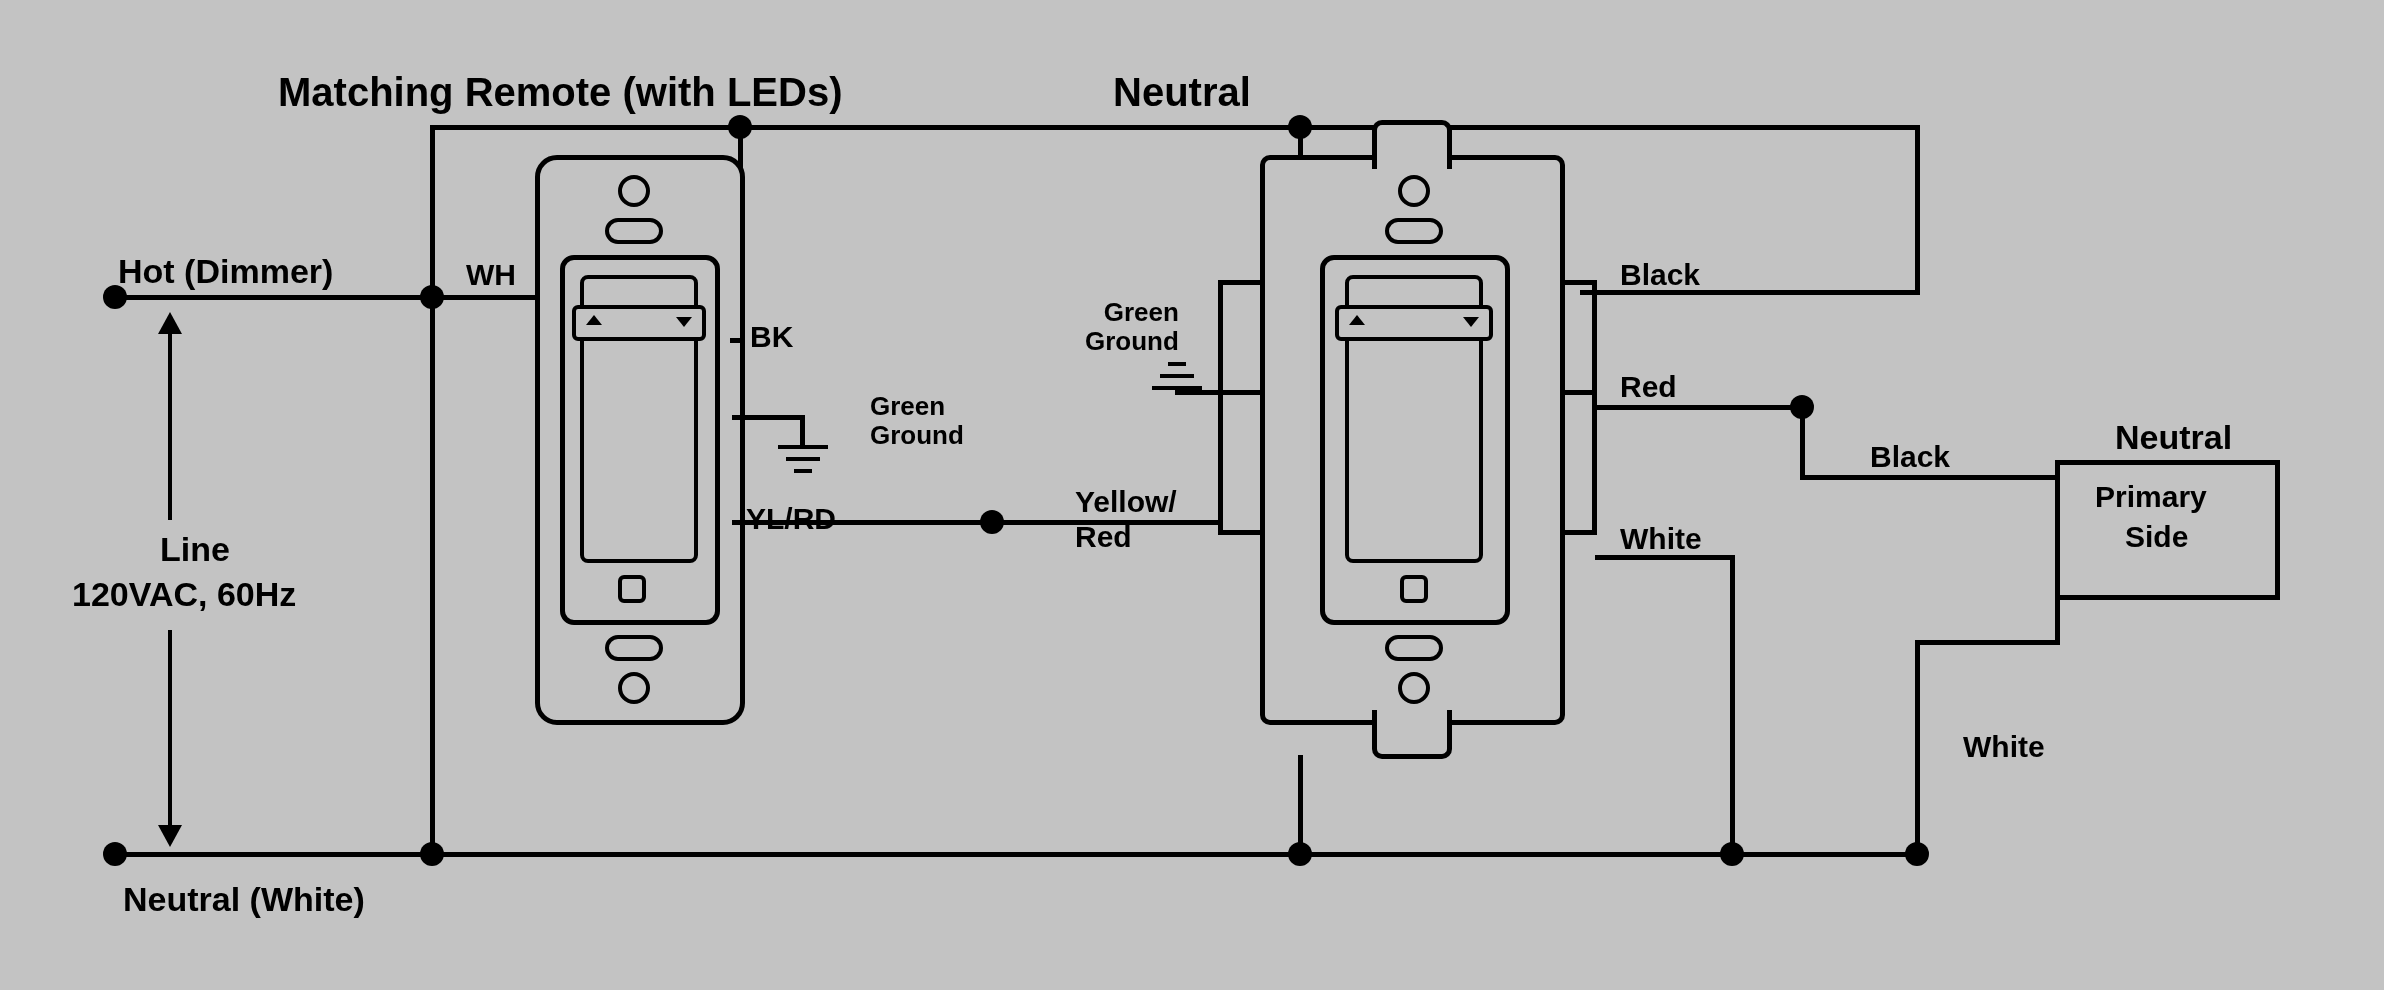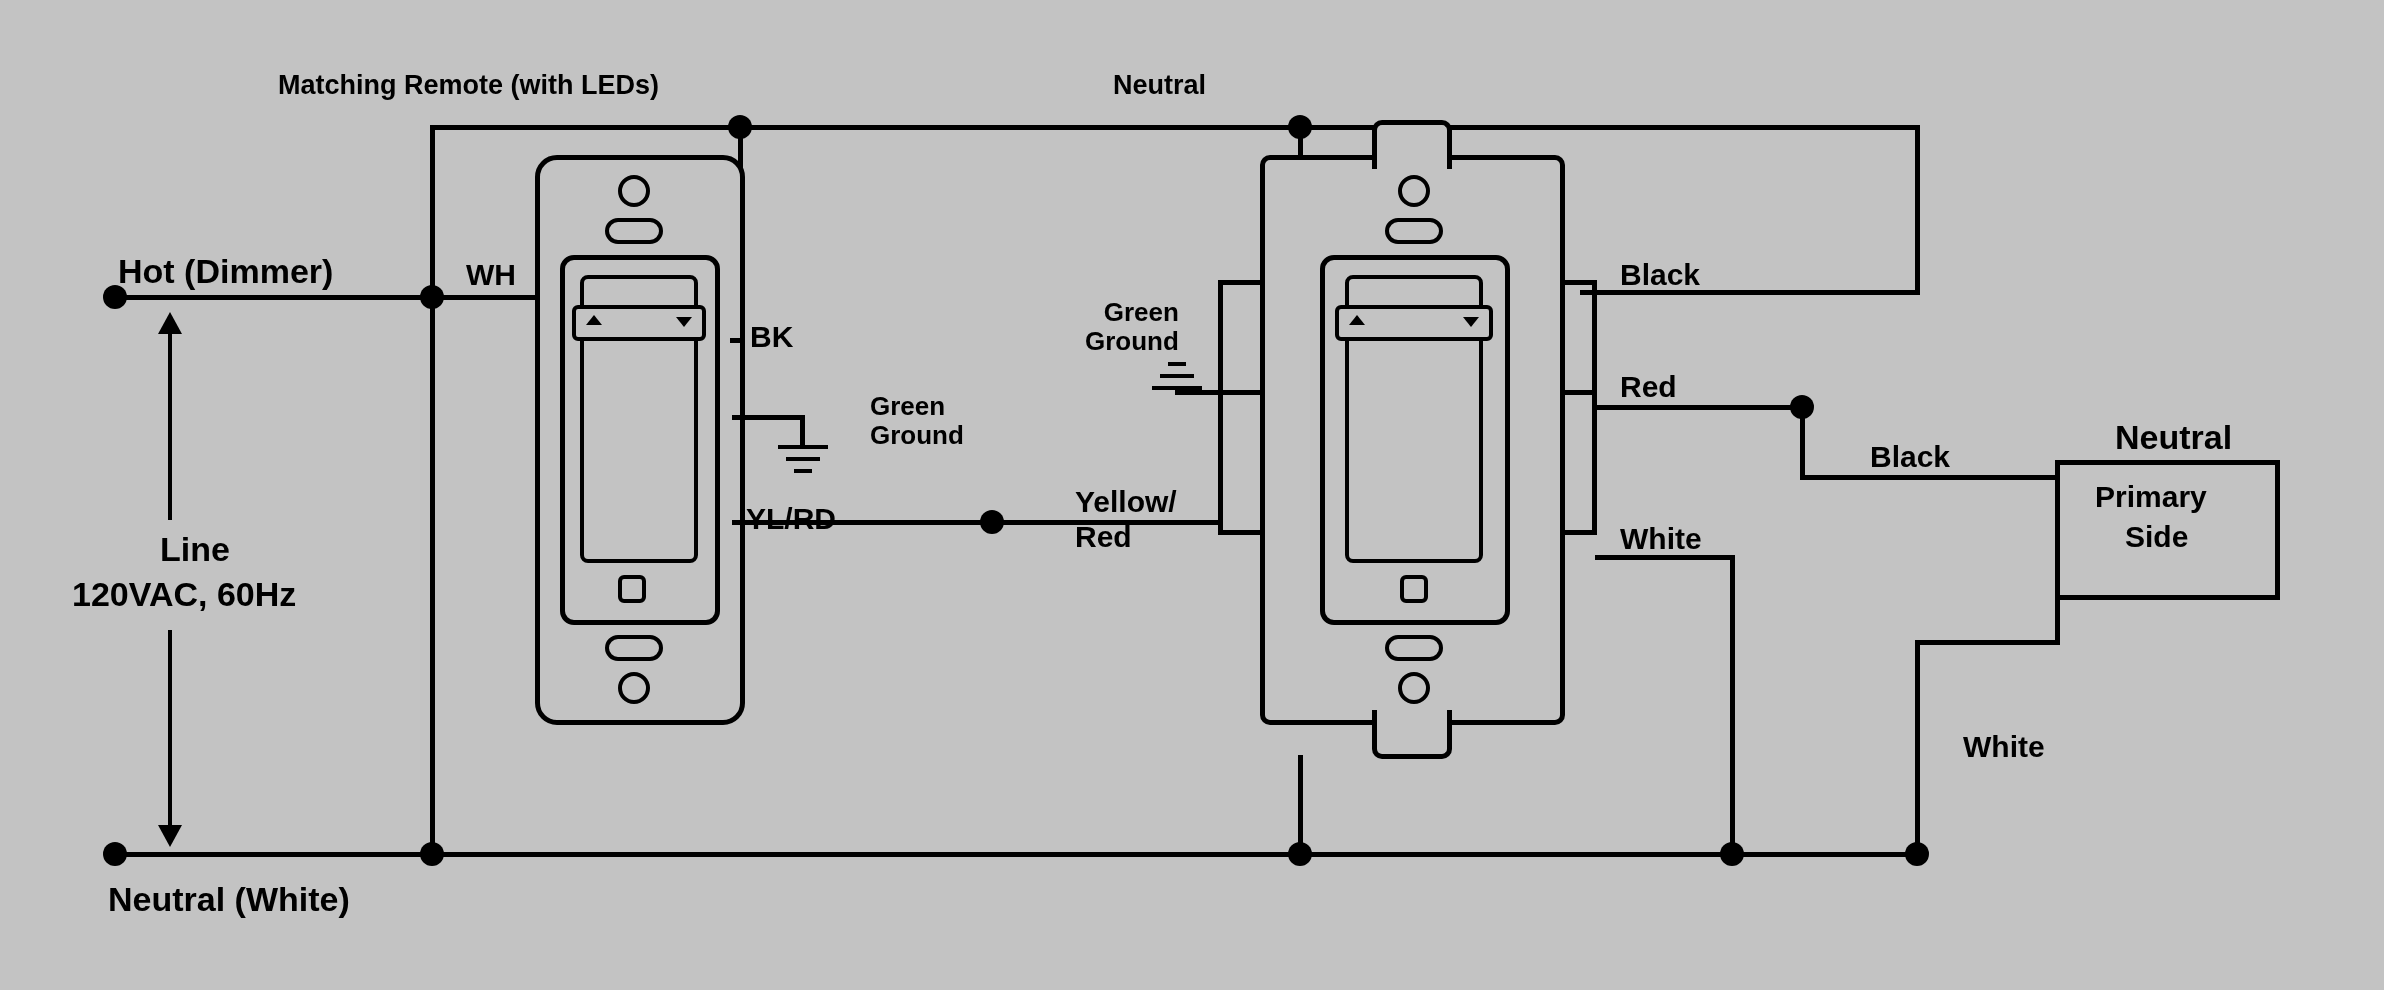--- a/index.html
+++ b/index.html
@@ -1,20 +1,20 @@
 <!DOCTYPE html>
 <html><head>
 <meta charset="utf-8">
 <style>
   html,body{margin:0;padding:0;background:#c3c3c3;font-family:Arial,Helvetica,sans-serif}
   .stage{position:relative;width:2384px;height:990px;background:#c3c3c3}
   .lbl{position:absolute;font-weight:bold;color:#000;white-space:nowrap}
   .lbl.small{font-size:30px}
   .lbl.med{font-size:34px}
-  .lbl.big{font-size:27px}
+  .lbl.big{font-size:40px}
   .lbl.center{text-align:center}
   .line{position:absolute;background:#000}
   .hline{height:5px}
   .vline{width:5px}
   .node{position:absolute;width:24px;height:24px;background:#000;border-radius:50%}
   .arrow-up,.arrow-down{position:absolute;width:0;height:0;border-left:12px solid transparent;border-right:12px solid transparent}
   .arrow-up{border-bottom:22px solid #000}
   .arrow-down{border-top:22px solid #000}
   .ballast-box{position:absolute;border:5px solid #000;background:#c3c3c3}
   .switch-outer{position:absolute;border:5px solid #000;background:#c3c3c3;border-radius:22px}
@@ -35,21 +35,21 @@
 </style>
 </head>
 <body>
 
 <div class="stage">
 
   <div class="lbl big" style="left:278px;top:70px">Matching Remote (with LEDs)</div>
   <div class="lbl big" style="left:1113px;top:70px">Neutral</div>
 
   <div class="lbl med" style="left:118px;top:252px">Hot (Dimmer)</div>
-  <div class="lbl med" style="left:108px;top:880px">Neutral (White)</div>
+  <div class="lbl med" style="left:123px;top:880px">Neutral (White)</div>
   <div class="lbl med center" style="left:160px;top:530px">Line</div>
   <div class="lbl med center" style="left:72px;top:575px">120VAC, 60Hz</div>
 
   <div class="node" style="left:103px;top:285px"></div>
   <div class="line hline" style="left:115px;top:295px;width:320px"></div>
   <div class="line vline" style="left:430px;top:125px;height:700px"></div>
   <div class="node" style="left:420px;top:285px"></div>
 
   <div class="line hline" style="left:430px;top:125px;width:1490px"></div>
   <div class="line vline" style="left:1915px;top:125px;height:170px"></div>

